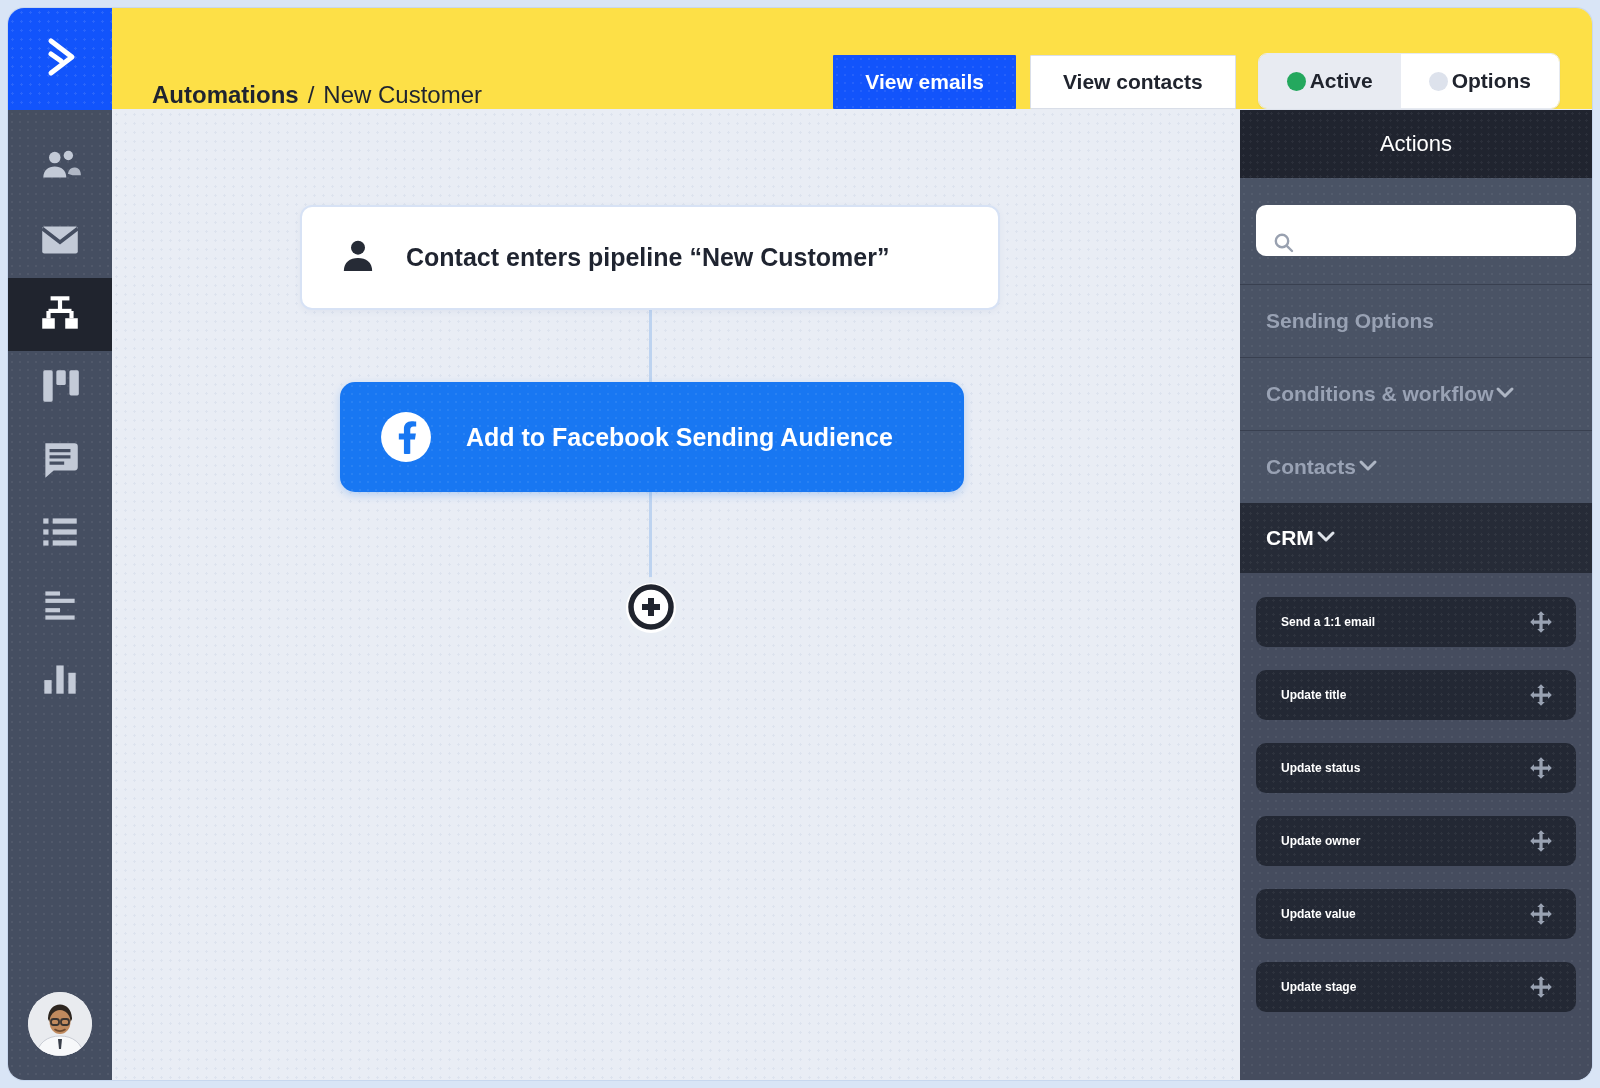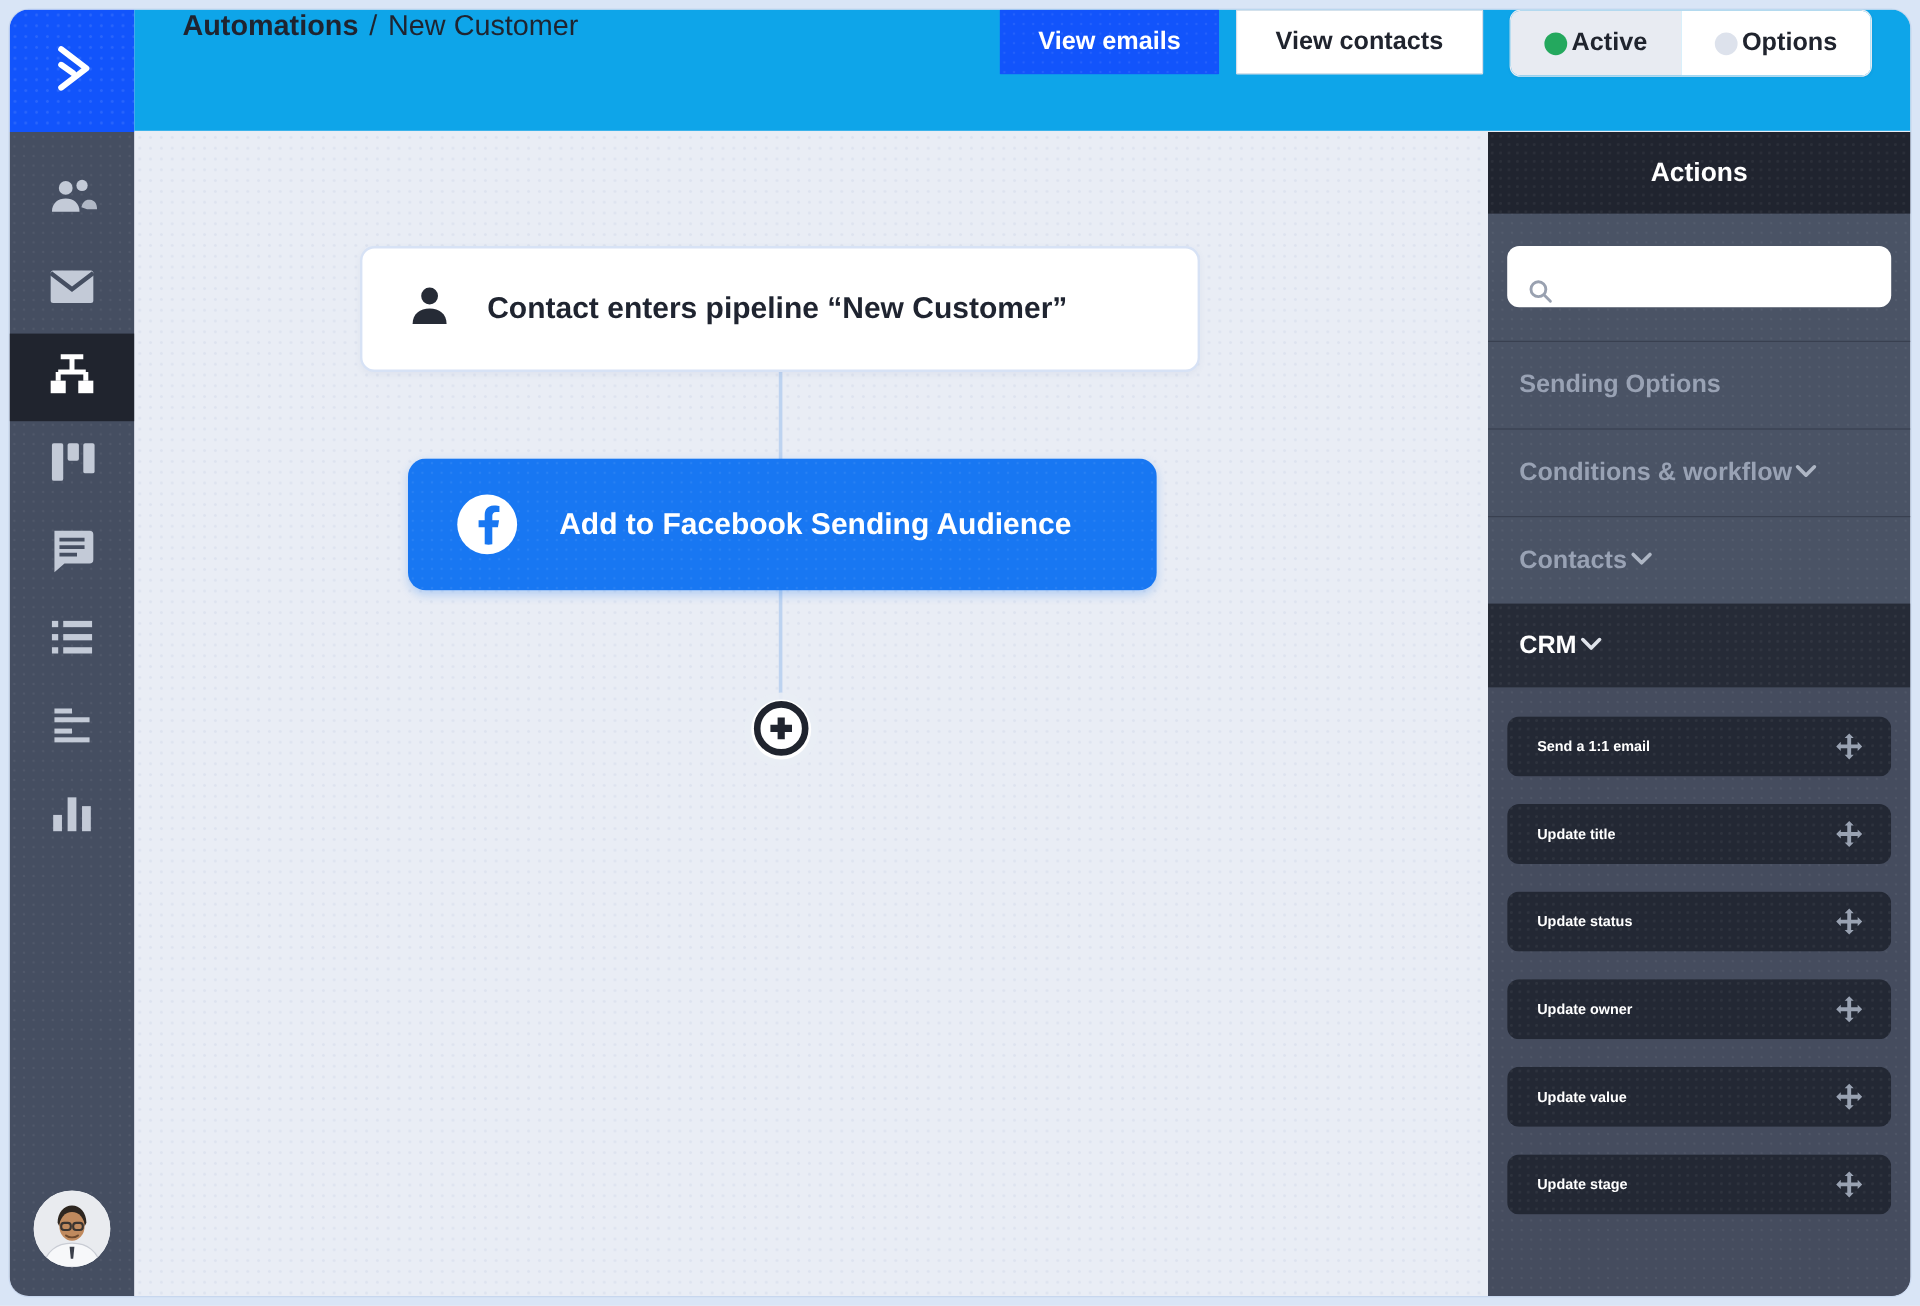--- a/index.html
+++ b/index.html
@@ -23,22 +23,22 @@
   
   .logo-cell {
     grid-column:1; grid-row:1;
     background:#1254fb;
     background-image:radial-gradient(rgba(255,255,255,0.10) 1px, transparent 1.3px);
     background-size:9px 9px;
     display:flex; align-items:center; justify-content:center;
   }
   .header {
     grid-column:2 / 4; grid-row:1;
-    background:#0ea5e9;
-    display:flex; align-items:flex-start;
+    background:#fde047;
+    display:flex; align-items:flex-end;
     padding:0 32px 0 40px;
     border-bottom:1px solid #e8ecf3;
   }
   .breadcrumb { font-size:24px; color:#1f2430; display:flex; align-items:baseline; }
   .breadcrumb .bc-section { font-weight:700; }
   .breadcrumb .bc-sep { margin:0 9px; font-weight:400; }
   .breadcrumb .bc-page { font-weight:400; }
   .header-spacer { flex:1; }
   .btn {
     height:54px; border-radius:1px; border:none;
@@ -128,21 +128,21 @@
     background:#4a5365;
     background-image:radial-gradient(rgba(255,255,255,0.05) 1px, transparent 1.3px);
     background-size:8px 8px;
     display:flex; flex-direction:column;
   }
   .panel-title {
     height:68px; background:#20242f; flex-shrink:0;
     background-image:radial-gradient(rgba(255,255,255,0.05) 1px, transparent 1.3px);
     background-size:7px 7px;
     display:flex; align-items:center; justify-content:center;
-    color:#ffffff; font-size:22px; font-weight:700;
+    color:#ffffff; font-size:22px; font-weight:400;
   }
   .search-area { padding:27px 16px 28px; flex-shrink:0; }
   .search-box {
     position:relative; height:51px; background:#ffffff; border-radius:10px;
     display:flex; align-items:center;
   }
   .search-box svg { position:absolute; left:16px; width:24px; height:24px; color:#99a1b0; }
   .search-input {
     width:100%; height:100%; border:none; outline:none; background:transparent;
     border-radius:10px; padding:0 14px 0 52px;

